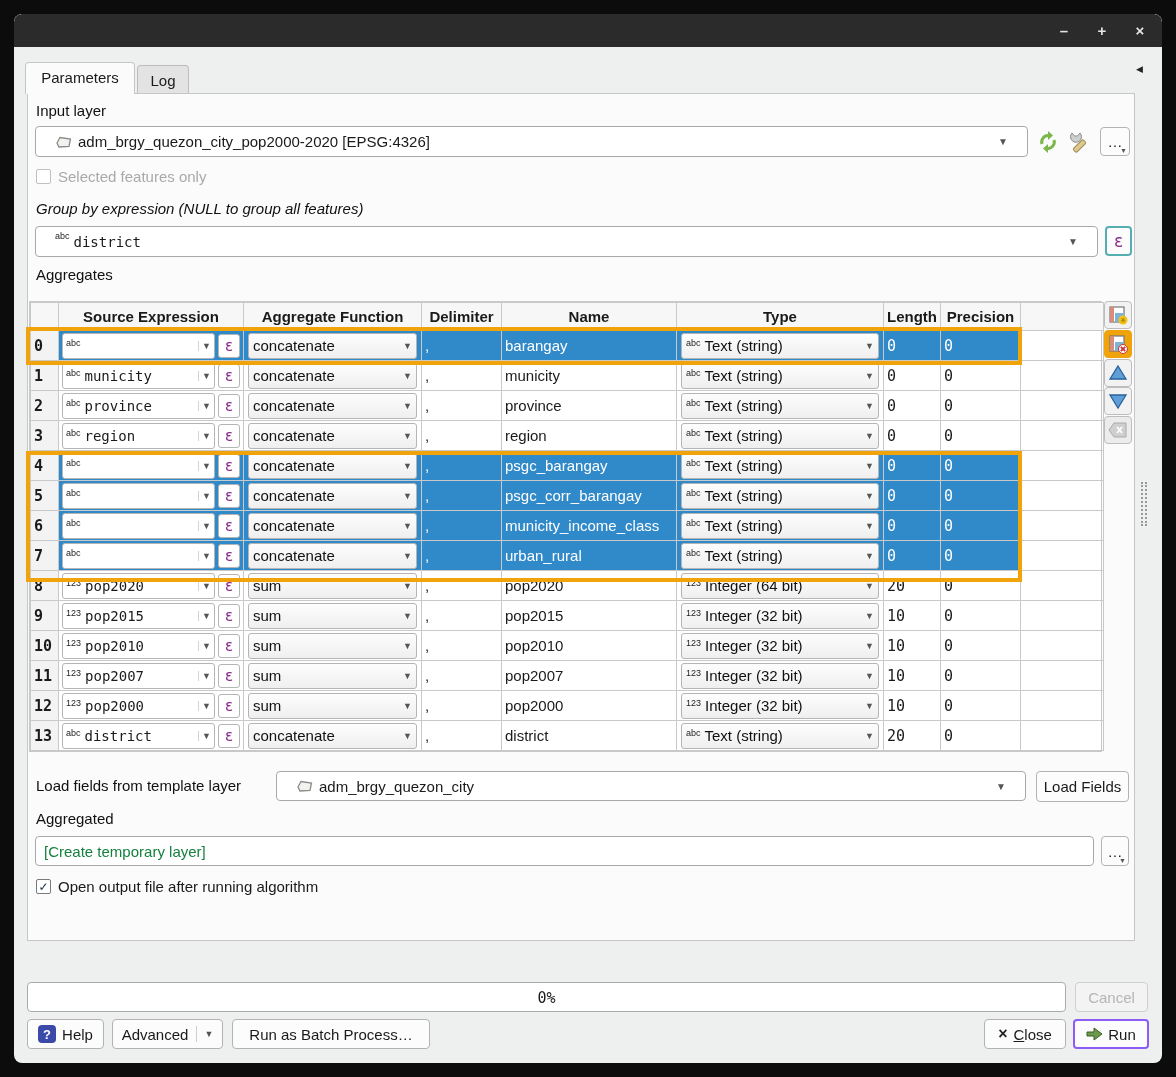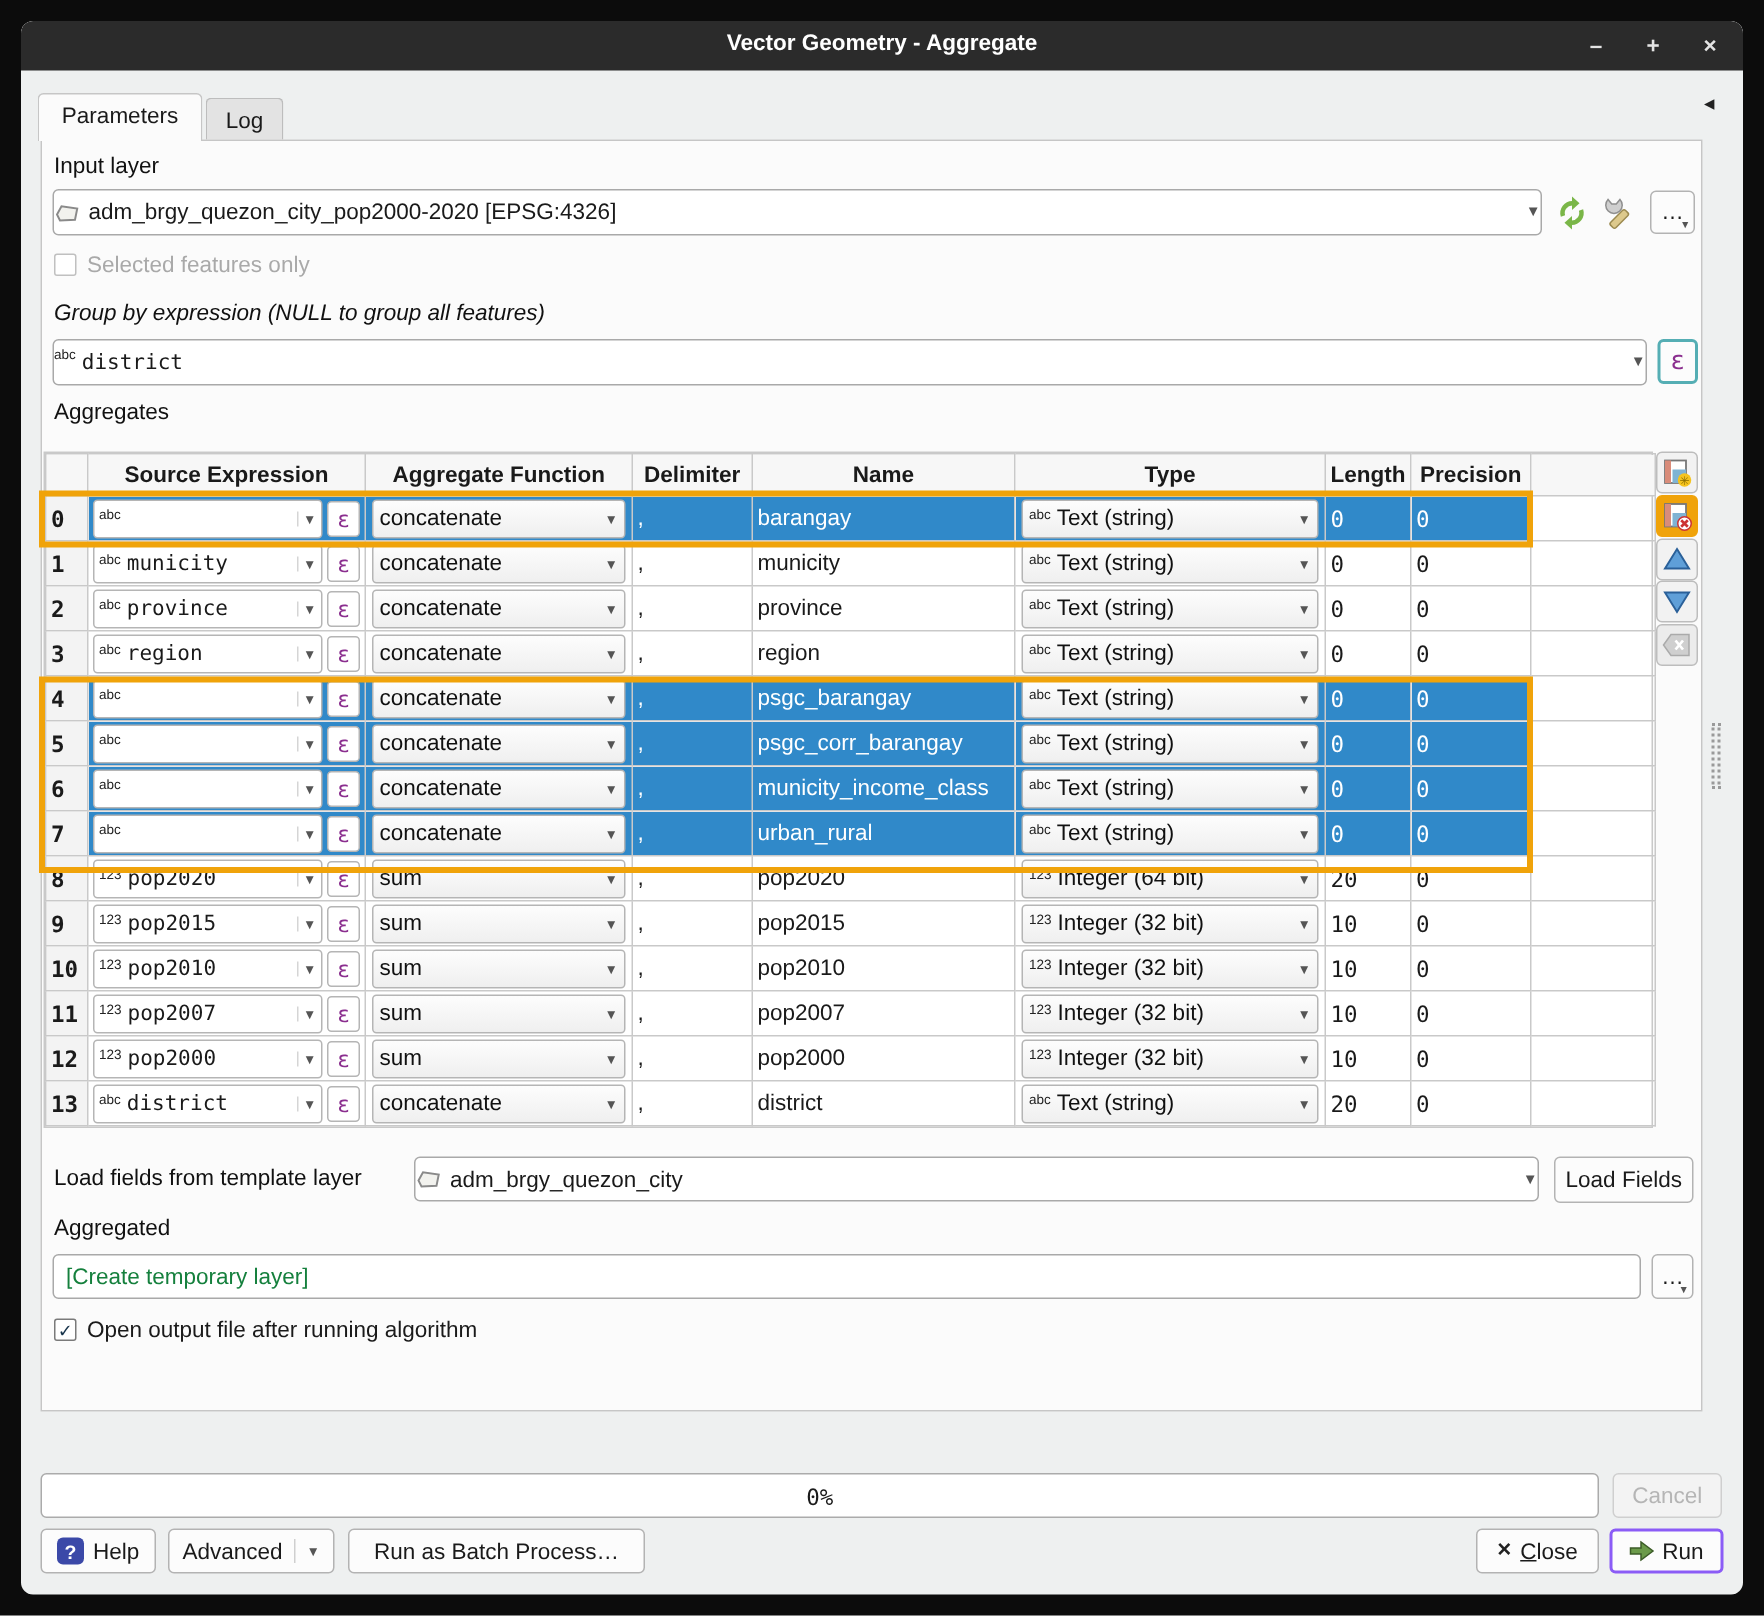--- a/index.html
+++ b/index.html
@@ -27,21 +27,21 @@
   .tab-params{left:11px;width:110px;}
   .tab-log{left:123px;width:52px;top:51px;height:40px;}
   .collapse-arrow{position:absolute;left:1122px;top:50px;font-size:9px;color:#222;}
   .splitter-dots{position:absolute;left:1127px;top:468px;width:6px;height:44px;border-left:2px dotted #9a9a9a;border-right:2px dotted #9a9a9a;}
 
   
   .pane{position:absolute;left:13px;top:79px;width:1108px;height:848px;background:#fbfbfb;border:1px solid #c6c6c6;z-index:2;}
   .lbl{position:absolute;font-size:15px;color:#111;}
   .lbl.disabled{color:#a9a9a9;}
 
-  .combo{position:absolute;background:#fff;border:1px solid var(--combo-border);border-radius:4px;display:flex;align-items:center;font-size:15px;padding:0 0;height:31px;}
+  .combo{position:absolute;background:#fff;border:1px solid var(--combo-border);border-radius:4px;display:flex;align-items:center;font-size:15px;padding:0 19px;height:31px;}
   .combo .arrow{margin-left:auto;color:#555;font-size:10px;padding-left:6px;}
   .icon-poly{width:17px;height:12px;margin-right:6px;flex:none;}
   .prefix{font-size:9px;color:#222;margin-right:4px;align-self:flex-start;padding-top:4px;flex:none;}
 
   .toolicon{position:absolute;width:24px;height:24px;}
   .btn{position:absolute;background:#fcfcfc;border:1px solid #b3b3b3;border-radius:4px;font-size:15px;display:flex;align-items:center;justify-content:center;cursor:default;}
   .dots-btn .mini-arrow{position:absolute;right:2px;bottom:1px;font-size:7px;color:#555;}
   .eps-btn{color:#8b2f8f;font-size:17px;font-family:"DejaVu Sans",sans-serif;}
   .eps-focus{border:2px solid #55aeb4;}
 
@@ -86,21 +86,20 @@
   .btn-close{left:970px;top:1005px;width:82px;height:30px;gap:6px;}
   .x-ic{font-weight:bold;font-size:16px;color:#222;}
   .btn-run{left:1059px;top:1005px;width:76px;height:30px;gap:5px;border:2px solid #8b5cf6;}
 </style>
 </head>
 <body>
 
 <div class="dialog">
 
   <div class="titlebar">
-    <div class="title">Vector Geometry - Aggregate</div>
     <div class="winbtns">
       <div class="winbtn">–</div>
       <div class="winbtn">+</div>
       <div class="winbtn">×</div>
     </div>
   </div>
 
   <div class="tab tab-params active">Parameters</div>
   <div class="tab tab-log">Log</div>
   <div class="collapse-arrow">◀</div>

